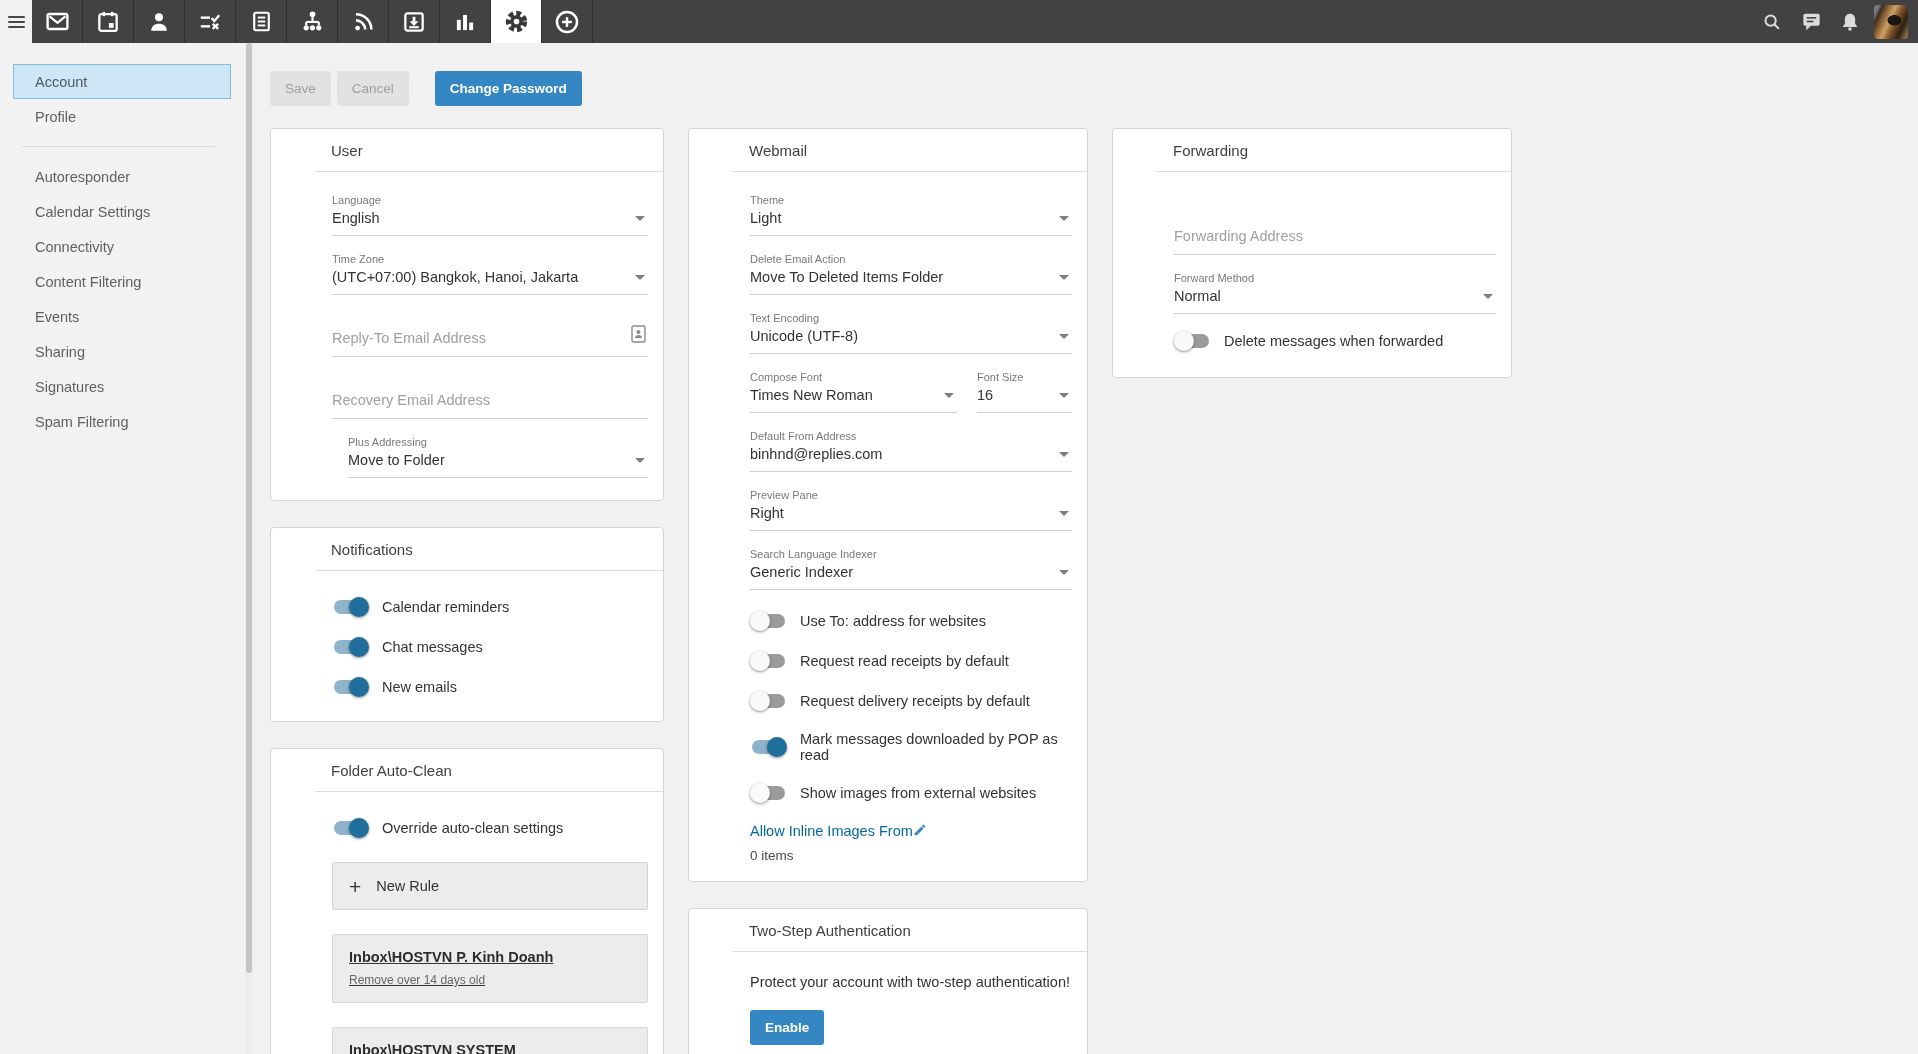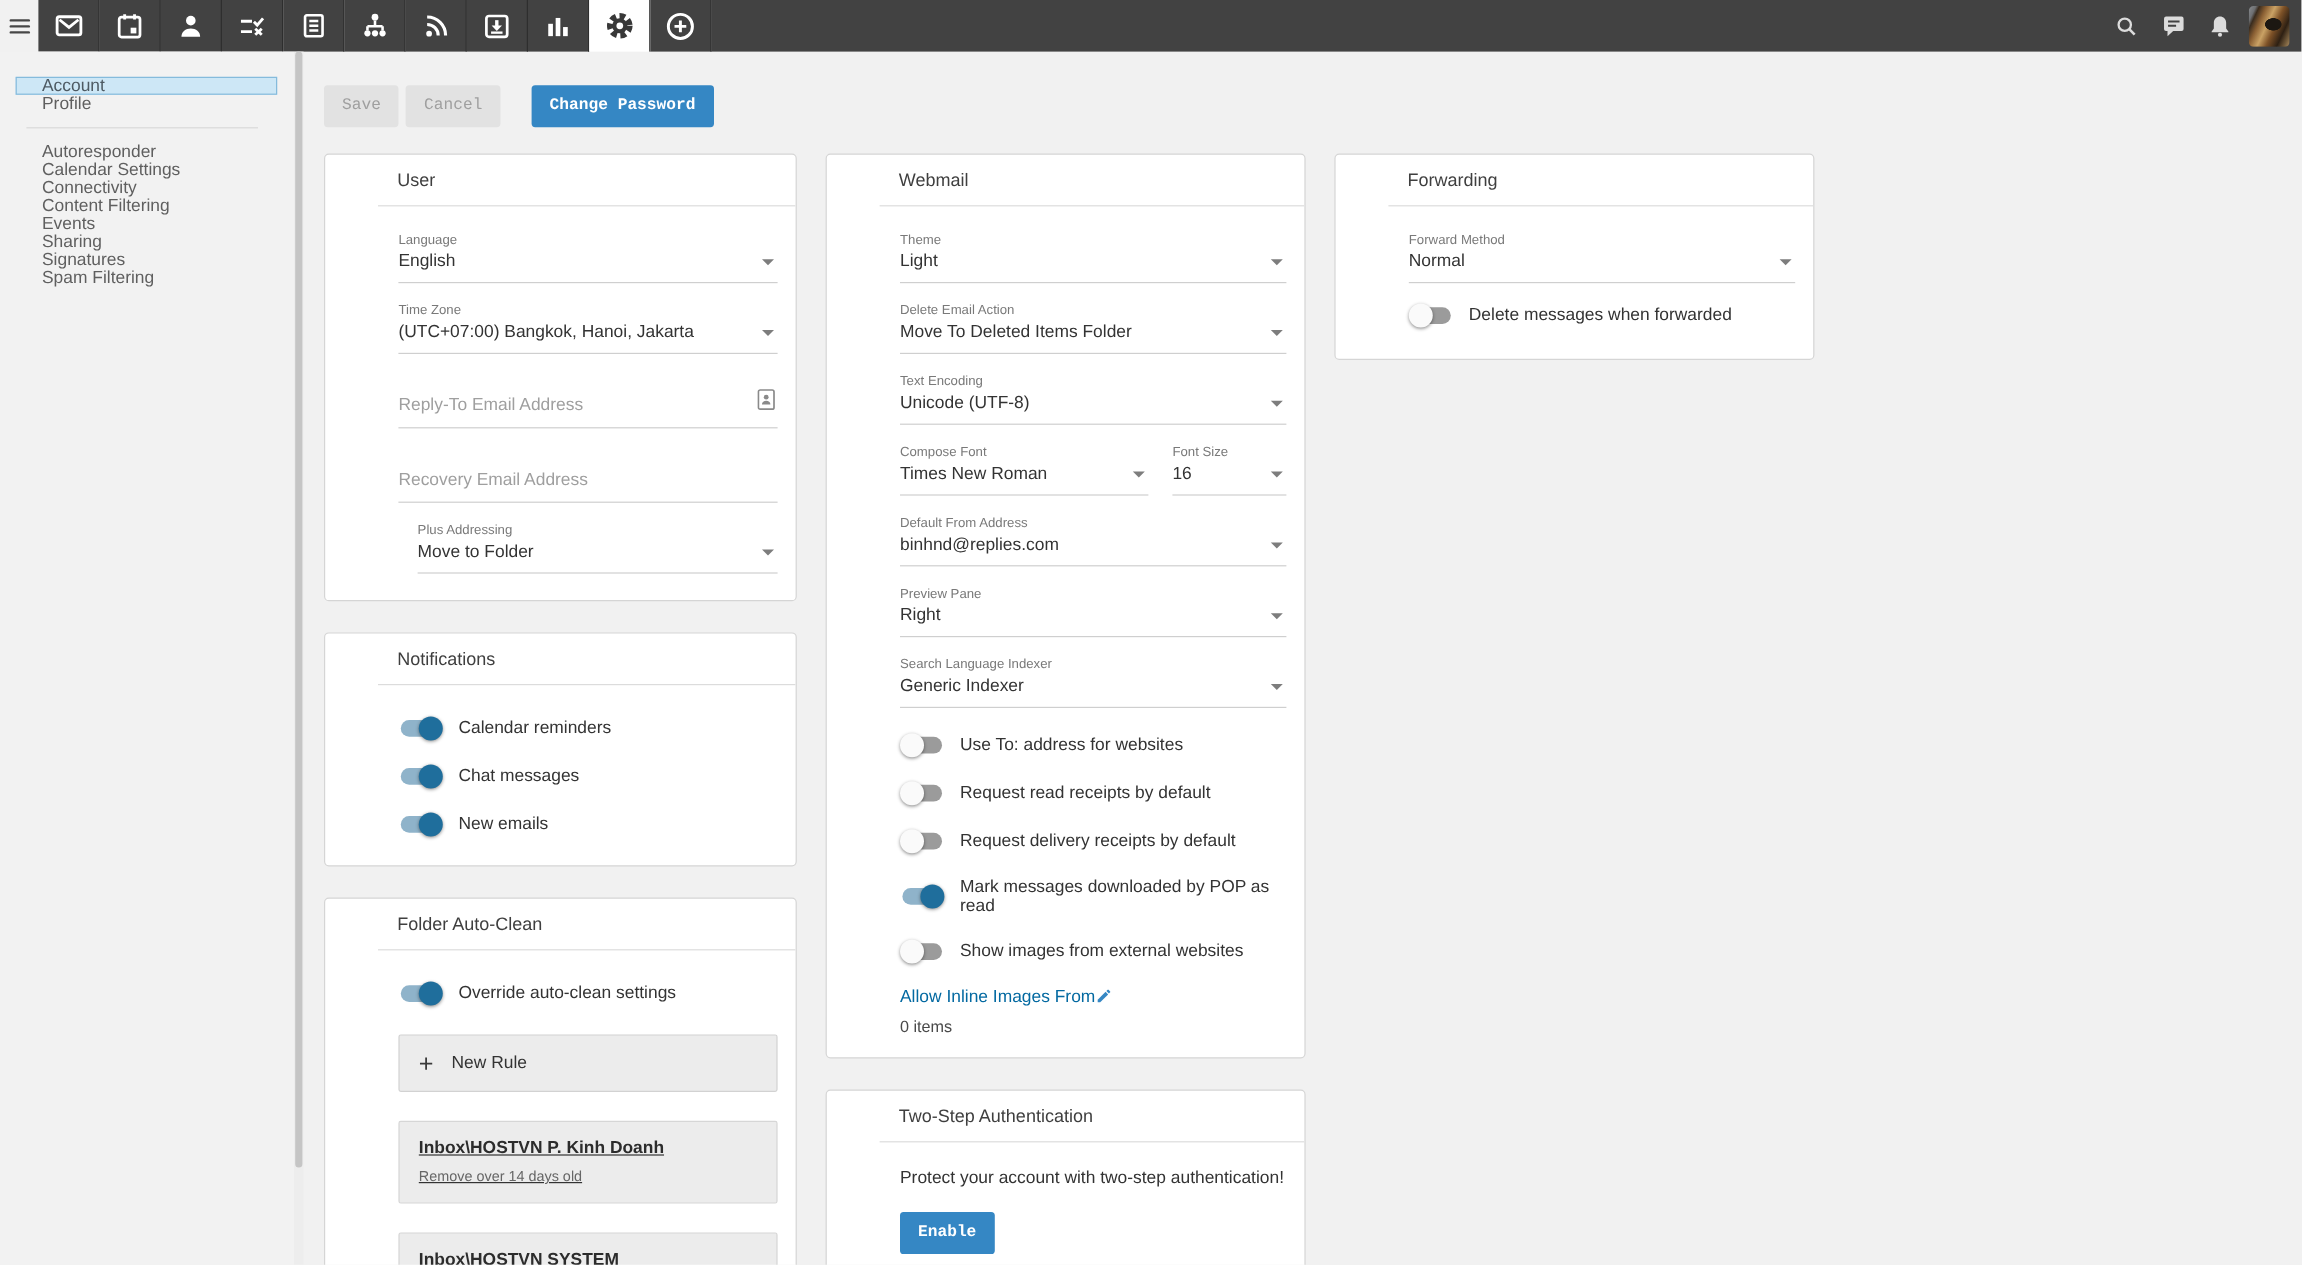--- a/index.html
+++ b/index.html
@@ -18,31 +18,31 @@
     justify-content:flex-end; gap:9px; padding-right:10px; }
   .tb-icon { width:30px; height:30px; display:flex; align-items:center; justify-content:center; cursor:pointer; }
   .avatar { width:34px; height:34px; border-radius:4px; cursor:pointer;
     background:
       radial-gradient(ellipse 12px 9px at 60% 45%, #1c1712 0%, #1c1712 55%, transparent 60%),
       linear-gradient(115deg, #8a8d90 0%, #6d6f72 12%, #3a2c1e 18%, #8a5f33 30%, #caa265 45%, #7d5127 60%, #2e2013 78%, #a98a5c 100%); }
 
   
   .page { display:flex; height:1011px; }
   .sidebar { width:245px; background:#f2f2f2; padding-top:21px; flex:0 0 auto; }
-  .side-item { margin:0 14px 0 13px; height:15px; display:flex; align-items:center;
+  .side-item { margin:0 14px 0 13px; height:35px; display:flex; align-items:center;
     padding-left:21px; font-size:14.5px; color:#5f5f5f; cursor:pointer; border:1px solid transparent; }
   .side-item.selected { background:#cde7f6; border:1px solid #85bbdc; color:#4d5a63; }
   .side-divider { height:1px; background:#d9d9d9; margin:12px 30px 12px 22px; }
   .vscroll { width:8px; background:#ededed; flex:0 0 auto; position:relative; }
   .vscroll .thumb { position:absolute; top:0; left:1px; width:6px; height:92%; background:#c5c5c5; border-radius:3px; cursor:pointer; }
   .content { flex:1; padding:28px 0 0 17px; }
 
   
   .actions { display:flex; align-items:center; margin-bottom:22px; }
-  .btn { border:none; border-radius:3px; font-family:Liberation Mono, monospace; font-size:13.5px; font-weight:bold;
+  .btn { border:none; border-radius:3px; font-family:Liberation Sans, sans-serif; font-size:13.5px; font-weight:bold;
     padding:0 15px; height:35px; cursor:pointer; }
   .btn.disabled { background:#e2e2e2; color:#9f9f9f; font-weight:normal; margin-right:6px; cursor:default; }
   .btn.primary { background:#3587c4; color:#ffffff; margin-left:20px; }
 
   
   .cards { display:flex; gap:24px; align-items:flex-start; }
   .col { display:flex; flex-direction:column; gap:26px; }
   .card { background:#fff; border:1px solid #d5d5d5; border-radius:4px; overflow:hidden;padding-left:44px; }
   .card.w1 { width:394px; } .card.w2 { width:400px; }
   .card-header { padding:13px 16px 12px; border-bottom:1px solid #dcdcdc; font-size:15px; color:#3f3f3f; }
@@ -445,20 +445,23 @@
             <button class="btn primary" style="margin-left:0;">Enable</button>
           </div>
         </div>
       </div>
 
       <div class="col">
 
         <div class="card w2">
           <div class="card-header">Forwarding</div>
           <div class="card-body">
+            <div class="field no-label fwd-first">
+              <input type="text" placeholder="Forwarding Address" style="">
+            </div>
             <div class="field select">
               <div class="flabel">Forward Method</div>
               <div class="fvalue">Normal</div>
             </div>
             <div class="toggle-row" style="margin-bottom:8px;">
               <div class="toggle off">
                   <div class="track"></div>
                   <div class="knob"></div>
                 </div>
               <div class="toggle-label">Delete messages when forwarded</div>

